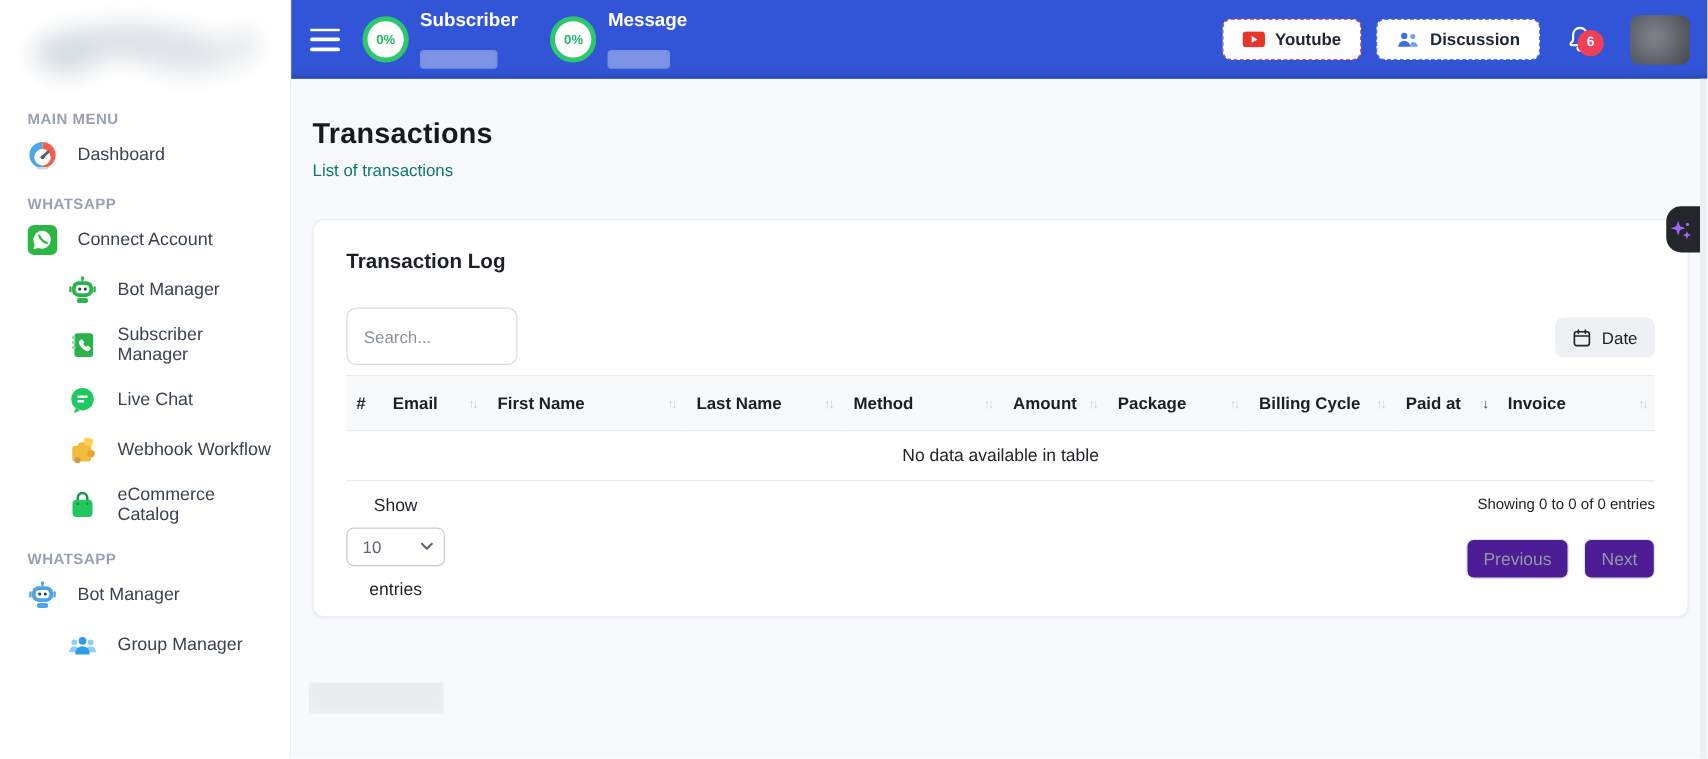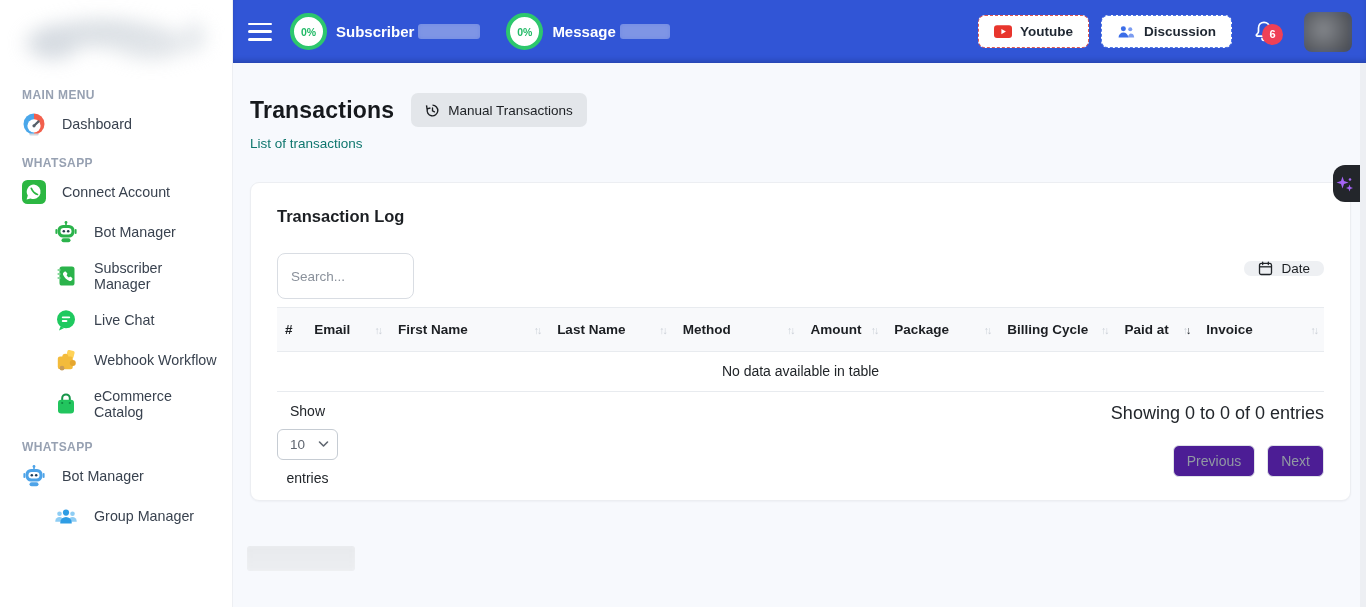--- a/index.html
+++ b/index.html
@@ -24,21 +24,21 @@
 
   
   .main { flex:1; display:flex; flex-direction:column; position:relative; background:#f7f9fd; }
   .topbar { height:63px; min-height:63px; background:#3155d6; display:flex; align-items:center;
     padding:0 14px 0 15px; box-shadow:inset 0 -4px 6px -3px rgba(10,20,60,.35); }
   .burger { width:24px; height:18px; display:flex; flex-direction:column; justify-content:space-between; cursor:pointer; margin-right:18px; }
   .burger span { height:2.6px; background:#fff; border-radius:2px; }
   .stat { display:flex; align-items:center; gap:9px; margin-right:26px; }
   .ring { width:37px; height:37px; border-radius:50%; border:4px solid #2dc76d; background:#fff;
     display:flex; align-items:center; justify-content:center; font-size:10.5px; font-weight:700; color:#21ba66; }
-  .stat-txt { display:flex; flex-direction:row; gap:4px; }
+  .stat-txt { display:flex; flex-direction:column; gap:16px; }
   .stat-lbl { color:#fff; font-weight:700; font-size:15px; line-height:1; }
   .blur-box { position:relative; overflow:hidden; border-radius:3px; }
   .blur-box i { position:absolute; inset:-6px; display:block; filter:blur(5px); }
   .stat-val { width:62px; height:15px; }
   .stat-val i { background:rgba(255,255,255,.38); }
   .top-spacer { flex:1; }
   .top-btn { display:inline-flex; align-items:center; gap:8px; background:#fff; border-radius:7px;
     height:33px; padding:0 15px; font-size:13.5px; font-weight:600; color:#1f2732; cursor:pointer; }
   .top-btn.yt { border:1.6px dashed #e05a55; margin-right:12px; }
   .top-btn.disc { border:1.6px dashed #5077e6; margin-right:20px; }
@@ -58,39 +58,39 @@
   .page-sub { margin-top:9px; font-size:13.5px; color:#0f766e; }
 
   .card { margin-top:31px; background:#fff; border:1px solid #eceef2; border-radius:9px;
     box-shadow:0 1px 2px rgba(16,24,40,.04); padding:24px 26px 14px; }
   .card-title { font-size:16.5px; font-weight:700; color:#1c1f23; }
   .card-controls { display:flex; justify-content:space-between; align-items:flex-start; margin-top:27px; }
   .search-input { width:137px; height:46px; border:1px solid #d9dde3; border-radius:8px; padding:0 13px;
     font-size:13.5px; color:#343a40; font-family:inherit; outline:none; }
   .search-input::placeholder { color:#8a919b; }
   .date-btn { display:inline-flex; align-items:center; gap:8px; background:#eef0f3; border:none; margin-top:8px;
-    border-radius:7px; height:15px; padding:0 14px; font-size:13.5px; color:#1c1f23; cursor:pointer; font-family:inherit; }
+    border-radius:7px; height:32px; padding:0 14px; font-size:13.5px; color:#1c1f23; cursor:pointer; font-family:inherit; }
 
   table.tx { width:100%; border-collapse:collapse; margin-top:8px; table-layout:fixed; }
   table.tx thead th { background:#f8f9fb; border-top:1px solid #e8ebef; border-bottom:1px solid #e8ebef;
     font-size:13.5px; font-weight:700; color:#1c1f23; text-align:left; padding:14px 26px 14px 10px; position:relative; white-space:nowrap; }
   table.tx thead th:first-child { padding-left:8px; padding-right:6px; }
   .sort { position:absolute; right:7px; top:50%; transform:translateY(-50%); font-size:10.5px; color:#ccd1d8; letter-spacing:-2px; }
   .sort .dn { margin-left:0; }
   .sort.active-desc .dn { color:#23272c; }
   td.empty-cell { text-align:center; font-size:14px; color:#212529; padding:11px 8px 12px; border-bottom:1px solid #e8ebef; }
 
   .table-footer { display:flex; justify-content:space-between; margin-top:11px; }
   .tf-left { display:flex; align-items:center; gap:10px; font-size:14px; color:#22262b;flex-direction:column; }
   .select-wrap { position:relative; }
-  .page-size { appearance:none; -webkit-appearance:none; width:61px; height:31px; border:1px solid #c6ccd3;
+  .page-size { appearance:none; -webkit-appearance:none; width:79px; height:31px; border:1px solid #c6ccd3;
     border-radius:6px; padding:0 24px 0 12px; font-size:13.5px; color:#5f6670; background:#fff; font-family:inherit; cursor:pointer; }
   .select-wrap svg { position:absolute; right:9px; top:11px; pointer-events:none; }
   .tf-right { display:flex; flex-direction:column; align-items:flex-end; gap:21px; }
-  .summary { font-size:18px; color:#22262b;margin-left:40px; }
+  .summary { font-size:12px; color:#22262b;margin-left:40px; }
   .pager { display:flex; gap:12px; }
   .pager button { background:#4c1d95; border:1px solid #dfe3e8; border-radius:6px; padding:7px 13px;
     font-size:14px; color:#9199a3; cursor:pointer; font-family:inherit; }
 
   .footer-blur { position:absolute; left:14px; bottom:36px; width:108px; height:25px; }
   .footer-blur i { background:linear-gradient(#e7e9ec,#edeff2); }
 
   .ai-fab { position:absolute; right:6px; top:165px; width:27px; height:37px; background:#23262b;
     border-radius:12px 0 0 12px; display:flex; align-items:center; justify-content:flex-end; cursor:pointer; z-index:5; }
   .scroll-strip { position:absolute; right:0; top:63px; bottom:0; width:6px; background:#edeff3; cursor:pointer; }
@@ -300,30 +300,20 @@
 
       <div class="avatar">
           <i></i>
         </div>
     </header>
 
     <section class="content">
 
       <div class="page-head">
         <h1 class="page-title">Transactions</h1>
-        <button class="manual-btn">
-          <span style="display:flex">
-            <svg viewBox="0 0 16 16" width="15" height="15">
-              <path d="M8 2.3a5.7 5.7 0 1 1-5.5 4.1" fill="none" stroke="#1c1f23" stroke-width="1.5"></path>
-              <path d="M1.6 2.6l.6 3.7 3.6-1" fill="none" stroke="#1c1f23" stroke-width="1.5" stroke-linejoin="round"></path>
-              <path d="M8 5.3v3l2.1 1.2" fill="none" stroke="#1c1f23" stroke-width="1.4" stroke-linecap="round"></path>
-            </svg>
-          </span>
-          <span>Manual Transactions</span>
-        </button>
       </div>
       <div class="page-sub">List of transactions</div>
 
       <div class="card">
         <div class="card-title">Transaction Log</div>
 
         <div class="card-controls">
           <input class="search-input" type="text" placeholder="Search..." style="">
           <button class="date-btn">
             <span style="display:flex">

